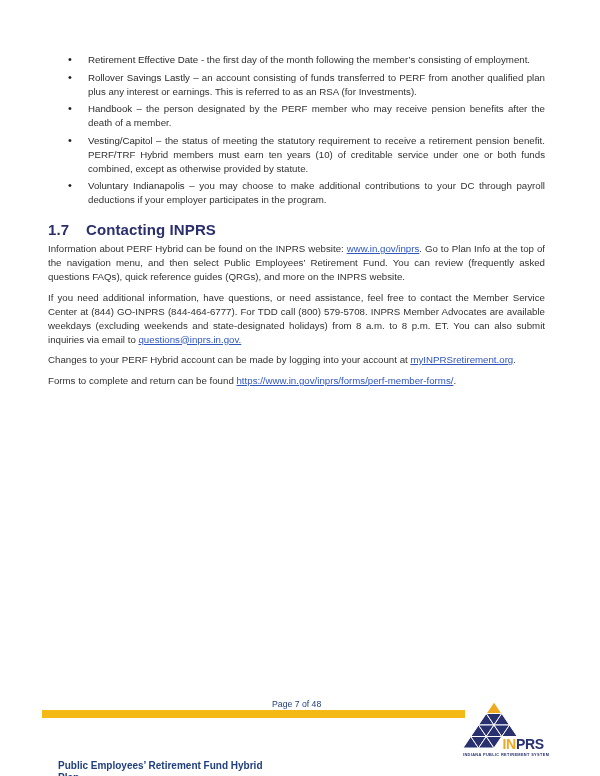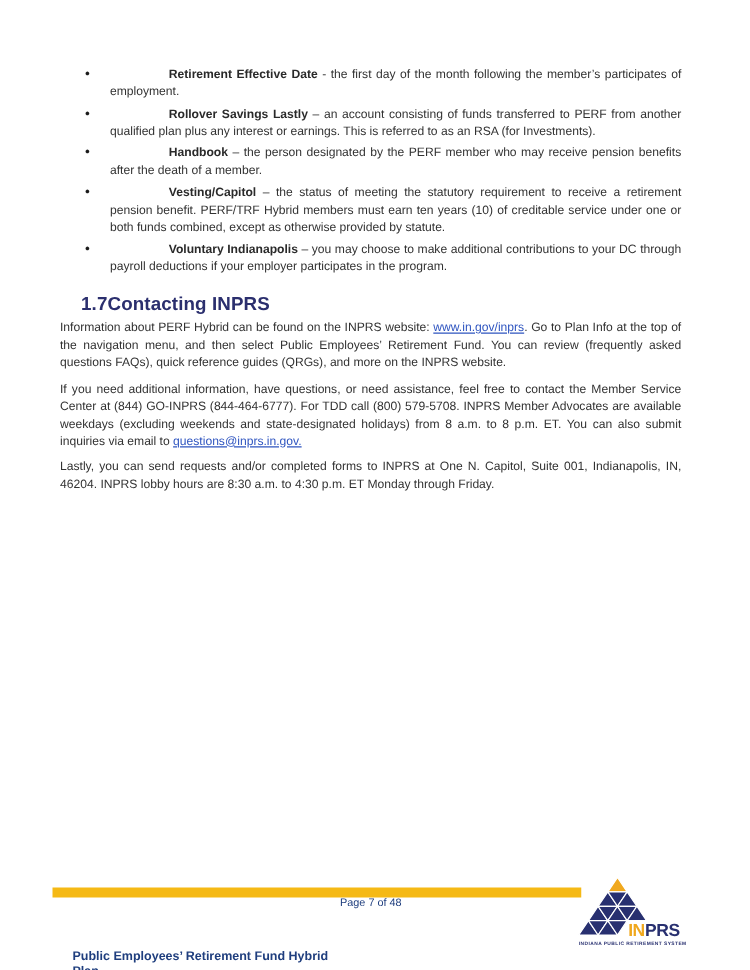--- a/index.html
+++ b/index.html
@@ -10,63 +10,64 @@
     color:#323232; overflow:hidden; margin:0 auto;
   }
   .content { position:absolute; left:48px; top:53px; width:497px; }
   ul.bullets { list-style:none; }
   ul.bullets li {
     position:relative; padding-left:40px; margin-bottom:3.5px; text-align:justify;
   }
   ul.bullets li .marker {
     position:absolute; left:20px; top:-1px; font-size:11px; color:#1a1a1a;
   }
-  ul.bullets li .term { font-weight:bold; color:#2a2a2a;margin-left:47px; }
+  ul.bullets li .term { font-weight:normal; color:#2a2a2a; }
   h2.section-heading {
     margin-top:14px; margin-bottom:3px; font-size:15px; line-height:18px;
     font-weight:bold; color:#2b2f6e; letter-spacing:0.1px;
   }
-  h2.section-heading .num { display:inline-block; width:38px;text-align:right; }
+  h2.section-heading .num { display:inline-block; width:38px; }
   .paragraphs p { margin:0 0 6.5px 0; text-align:justify; }
   .paragraphs a { color:#2f55c0; }
   .footer-bar {
     position:absolute; left:42px; top:710px; width:423px; height:8px; background:#f5b915;
   }
   .footer-text {
     position:absolute; left:58px; top:760px; width:210px;
     font-size:10px; line-height:12px; font-weight:bold; color:#1f3e7e;
   }
   .page-indicator {
-    position:absolute; left:272px; top:716px;
+    position:absolute; left:272px; top:698px;
     font-size:8.7px; line-height:12px; color:#1f3e7e;
   }
   .logo { position:absolute; left:458px; top:697px; width:100px; height:64px; }
 </style>
 </head>
 <body>
 
 <div class="page">
 
   <div class="content">
     <ul class="bullets">
-        <li><span class="marker">•</span><span class="term">Retirement Effective Date</span><span> - the first day of the month following the member’s participates of employment.</span></li>
+        <li><span class="marker">•</span><span class="term">Retirement Effective Date</span><span> - the first day of the month following the member’s consisting of employment.</span></li>
         <li><span class="marker">•</span><span class="term">Rollover Savings Lastly</span><span> – an account consisting of funds transferred to PERF from another qualified plan plus any interest or earnings. This is referred to as an RSA (for Investments).</span></li>
         <li><span class="marker">•</span><span class="term">Handbook</span><span> – the person designated by the PERF member who may receive pension benefits after the death of a member.</span></li>
         <li><span class="marker">•</span><span class="term">Vesting/Capitol</span><span> – the status of meeting the statutory requirement to receive a retirement pension benefit. PERF/TRF Hybrid members must earn ten years (10) of creditable service under one or both funds combined, except as otherwise provided by statute.</span></li>
         <li><span class="marker">•</span><span class="term">Voluntary Indianapolis</span><span> – you may choose to make additional contributions to your DC through payroll deductions if your employer participates in the program.</span></li>
       </ul>
 
     <h2 class="section-heading">
       <span class="num">1.7</span><span>Contacting INPRS</span>
     </h2>
 
     <div class="paragraphs">
         <p><span>Information about PERF Hybrid can be found on the INPRS website: </span><a href="#">www.in.gov/inprs</a><span>. Go to Plan Info at the top of the navigation menu, and then select Public Employees’ Retirement Fund. You can review (frequently asked questions FAQs), quick reference guides (QRGs), and more on the INPRS website.</span></p>
         <p><span>If you need additional information, have questions, or need assistance, feel free to contact the Member Service Center at (844) GO-INPRS (844-464-6777). For TDD call (800) 579-5708. INPRS Member Advocates are available weekdays (excluding weekends and state-designated holidays) from 8 a.m. to 8 p.m. ET. You can also submit inquiries via email to </span><a href="#">questions@inprs.in.gov.</a></p>
-        <p><span>Lastly, you can send requests and/or completed forms to INPRS at One N. Capitol, Suite 001, Indianapolis, IN, 46204. INPRS lobby hours are 8:30 a.m. to 4:30 p.m. ET Monday through Friday.</span></p>
+        <p><span>Changes to your PERF Hybrid account can be made by logging into your account at </span><a href="#">myINPRSretirement.org</a><span>.</span></p>
+        <p><span>Forms to complete and return can be found </span><a href="#">https://www.in.gov/inprs/forms/perf-member-forms/</a><span>.</span></p>
       </div>
   </div>
 
   <div class="footer-bar"></div>
 
   <div class="footer-text">
     <div>Public Employees’ Retirement Fund Hybrid Plan</div>
     <div>Member Handbook</div>
   </div>
 

